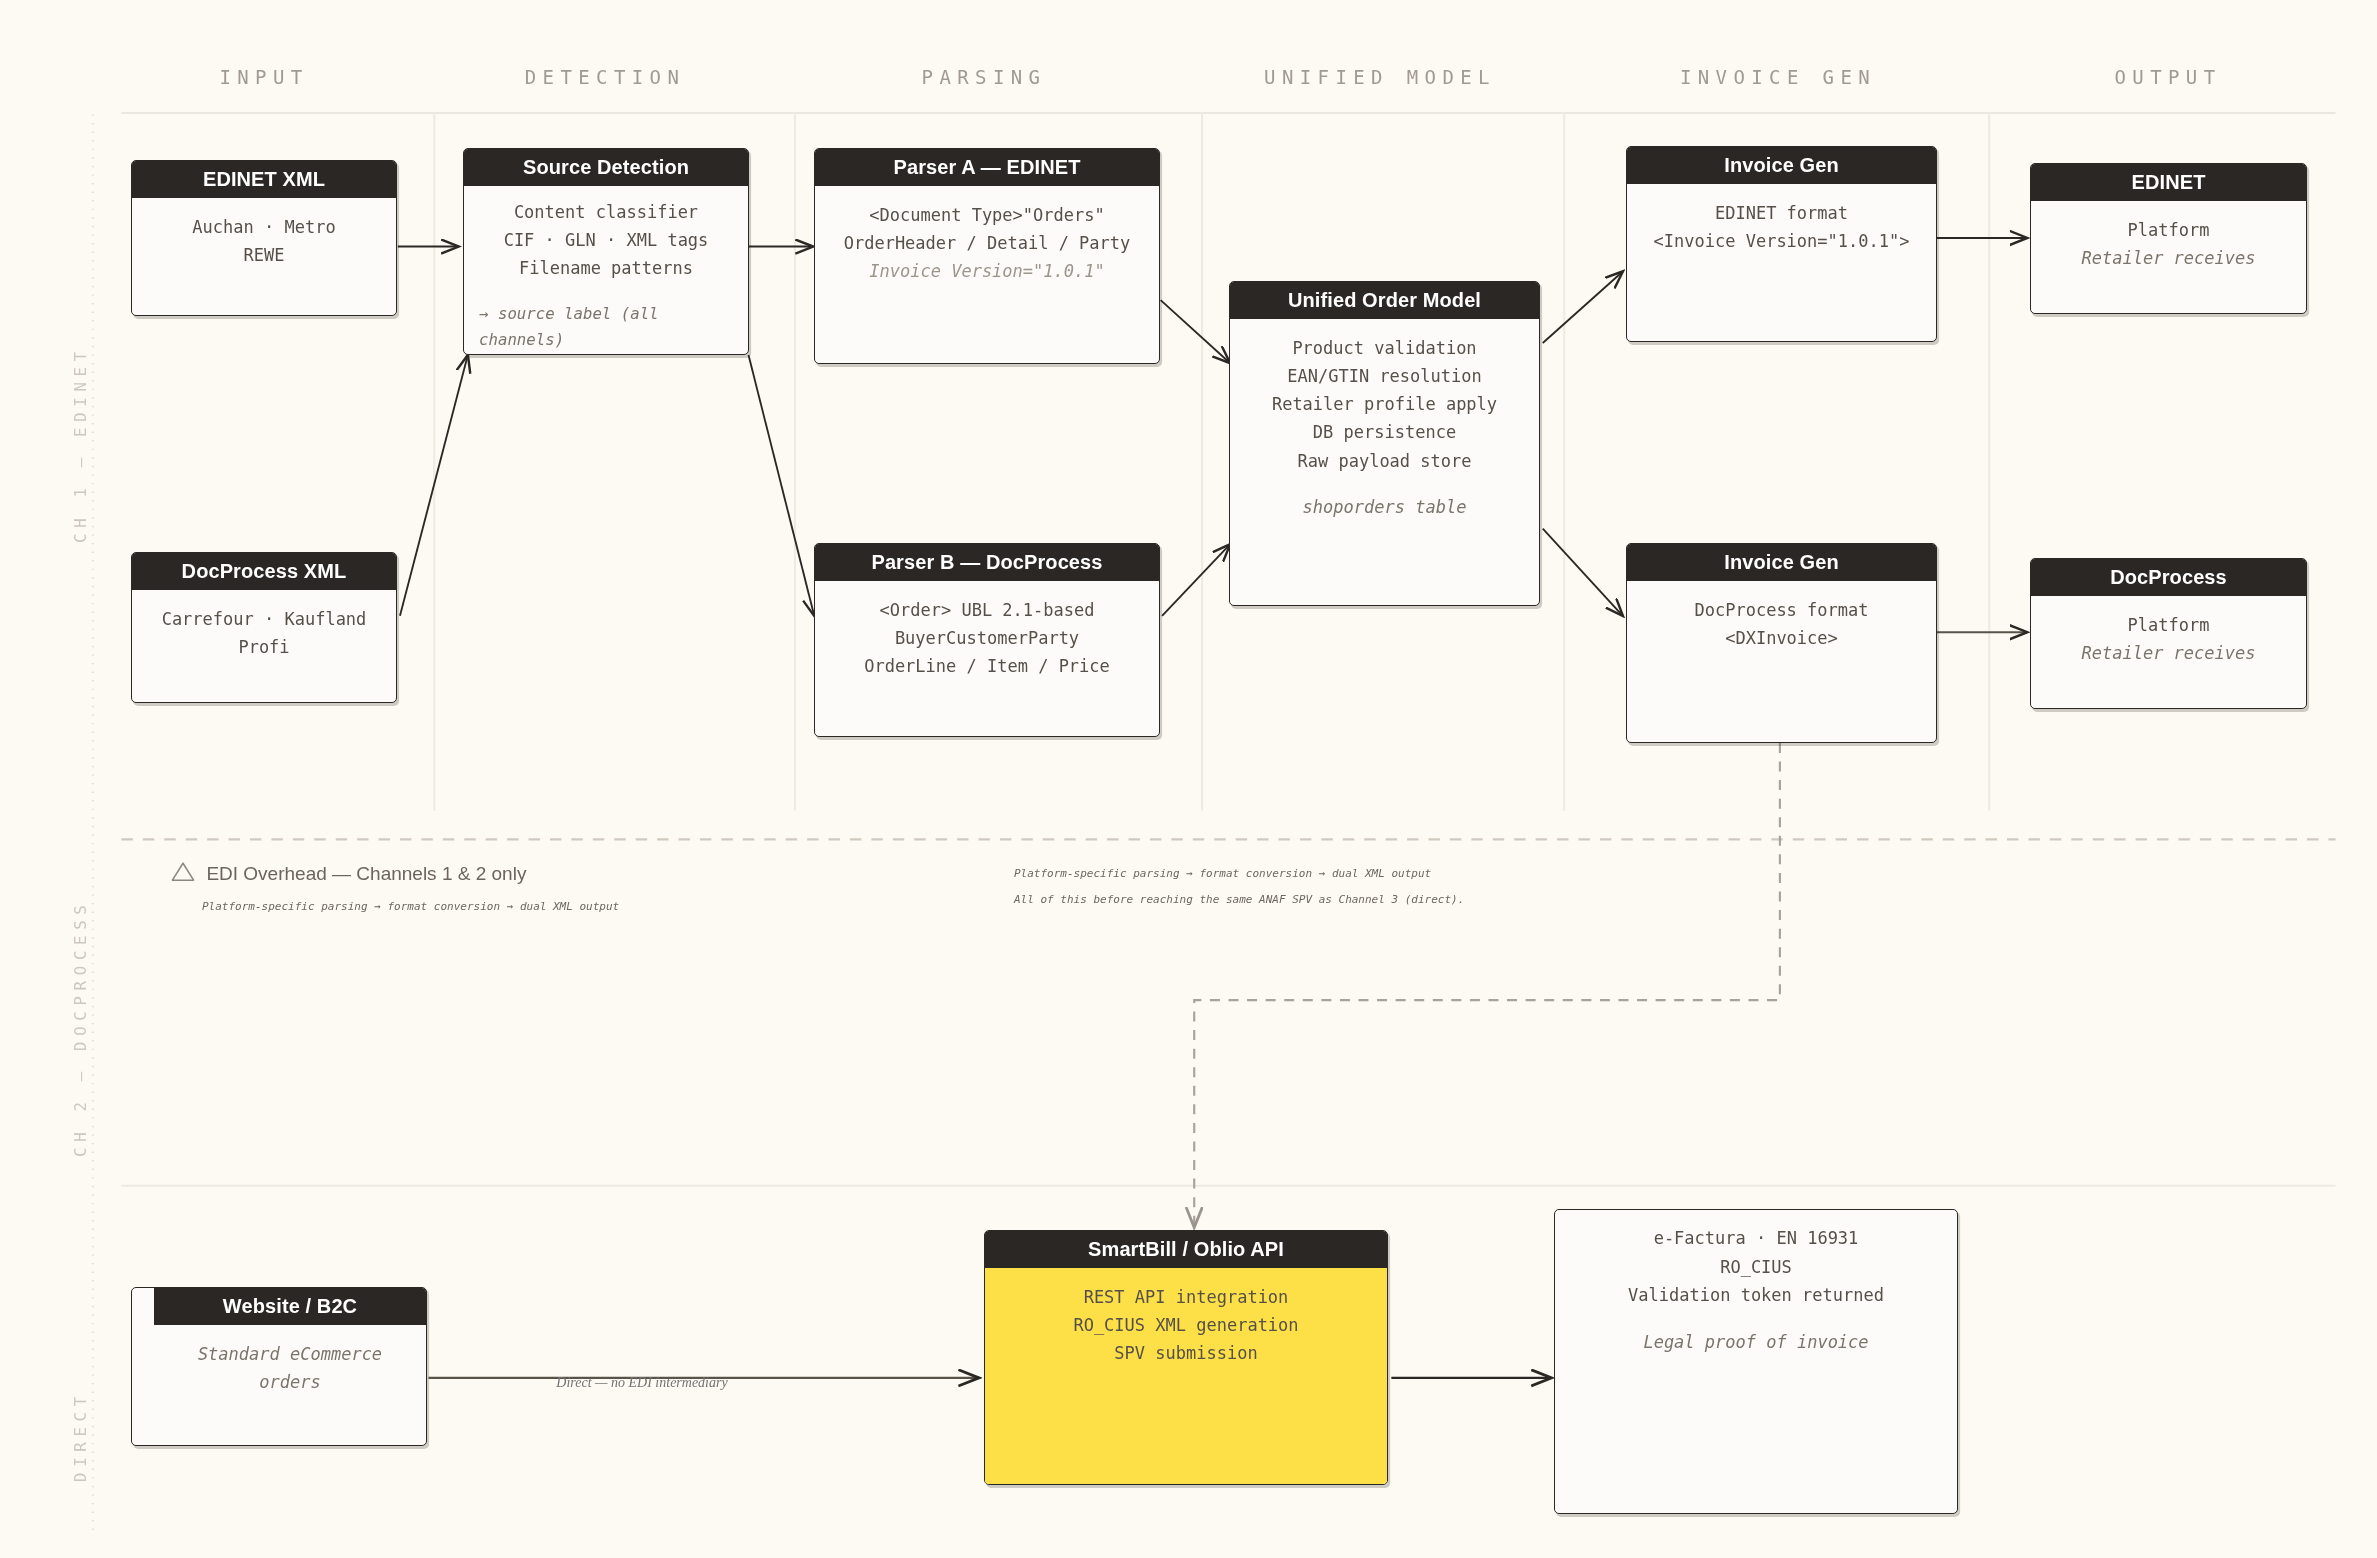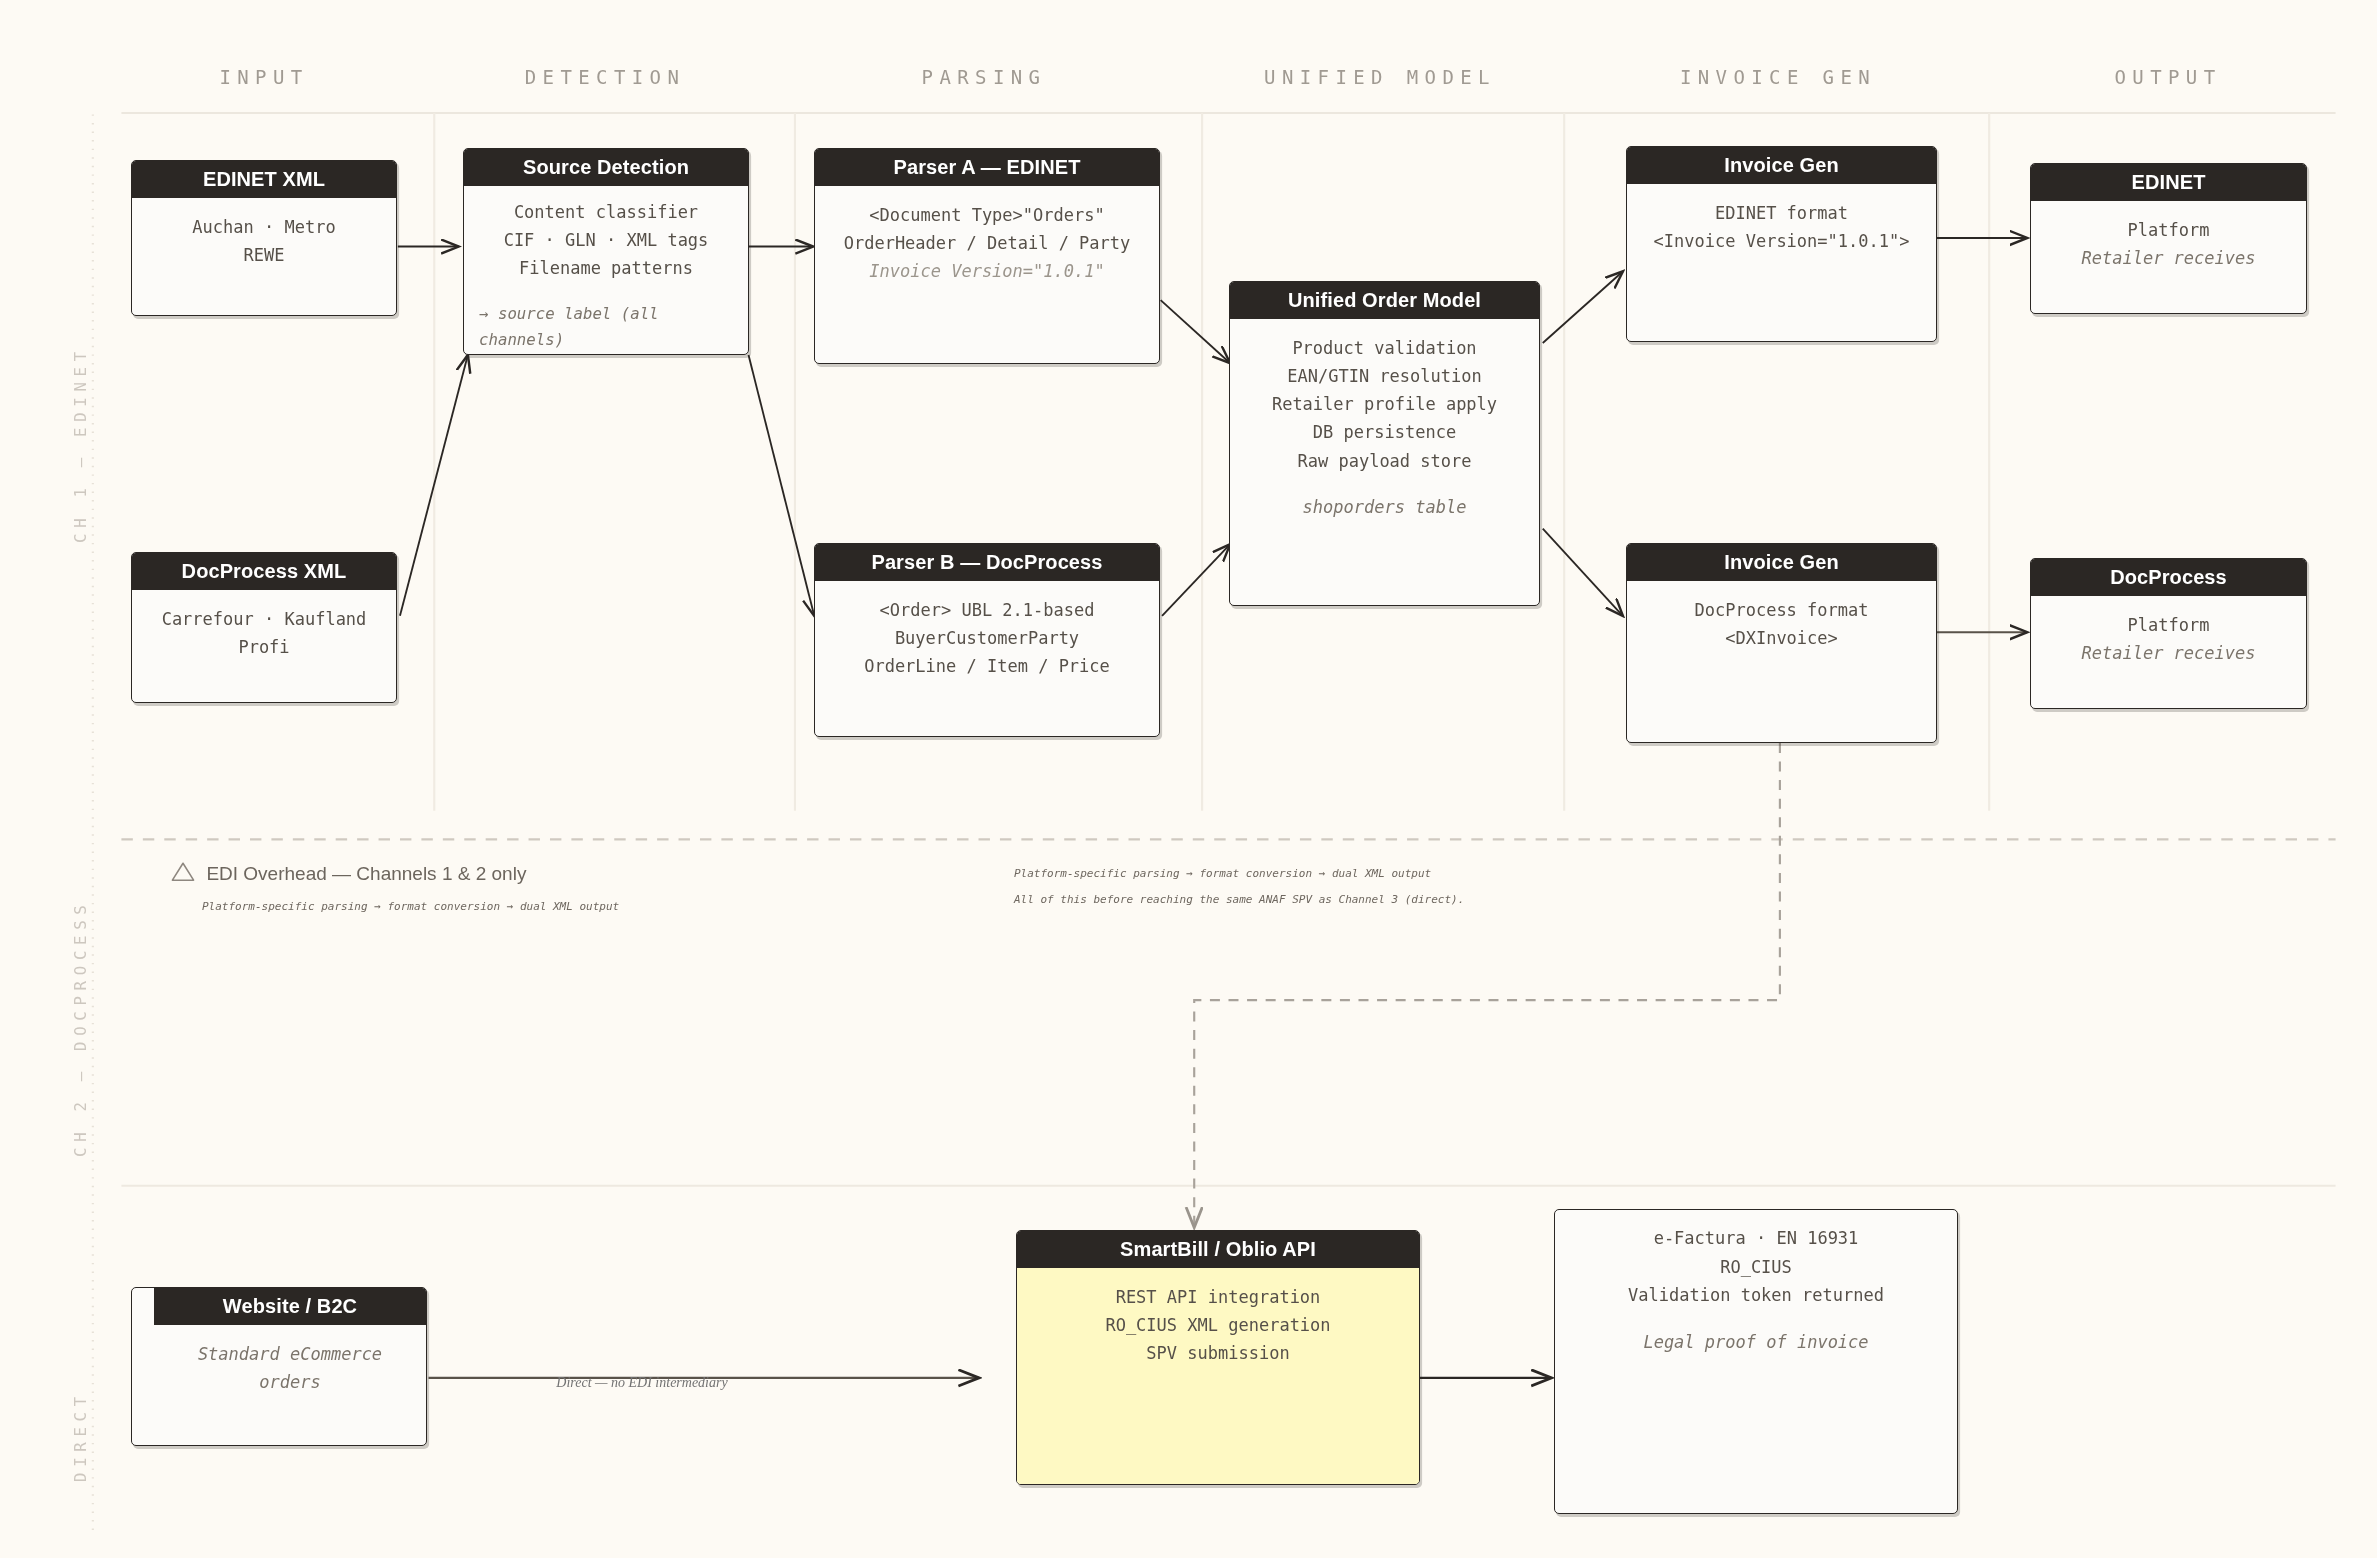--- a/index.html
+++ b/index.html
@@ -44,21 +44,21 @@
   .node{
     position:absolute;
     box-sizing:border-box;
     border:1.4px solid #2b2724;
     border-radius:5px;
     background:#fcfbf9;
     box-shadow:2.1px 2.9px 0 rgba(40,36,32,.22);
     overflow:hidden;
     display:flex;flex-direction:column;
   }
-  .node.soft{background:#f3f1ec;margin-left:32px;}
+  .node.soft{background:#f3f1ec;}
   .node-title{
     background:#2b2724;
     color:#ffffff;
     font-size:20px;
     font-weight:bold;
     letter-spacing:0.1px;
     text-align:center;
     padding:7.9px 5.7px 8.6px;
     line-height:1.05;
     flex:0 0 auto;
@@ -283,21 +283,21 @@
     <div class="node-body">
       <div class="ital">Standard eCommerce</div>
       <div class="ital">orders</div>
     </div>
   </div>
 
   <div class="edge-label" style="left:642px; top:1375px;">Direct — no EDI intermediary</div>
 
   <div class="node soft" style="left:984px; top:1230px; width:404px; height:255px;">
     <div class="node-title">SmartBill / Oblio API</div>
-    <div class="node-body" style="background:#fef9c3;">
+    <div class="node-body" style="background:#fde047;">
       <div>REST API integration</div>
       <div>RO_CIUS XML generation</div>
       <div>SPV submission</div>
     </div>
   </div>
 
   <div class="node" style="left:1554px; top:1209px; width:404px; height:305px;">
     <div class="node-body">
       <div>e-Factura · EN 16931</div>
       <div>RO_CIUS</div>

